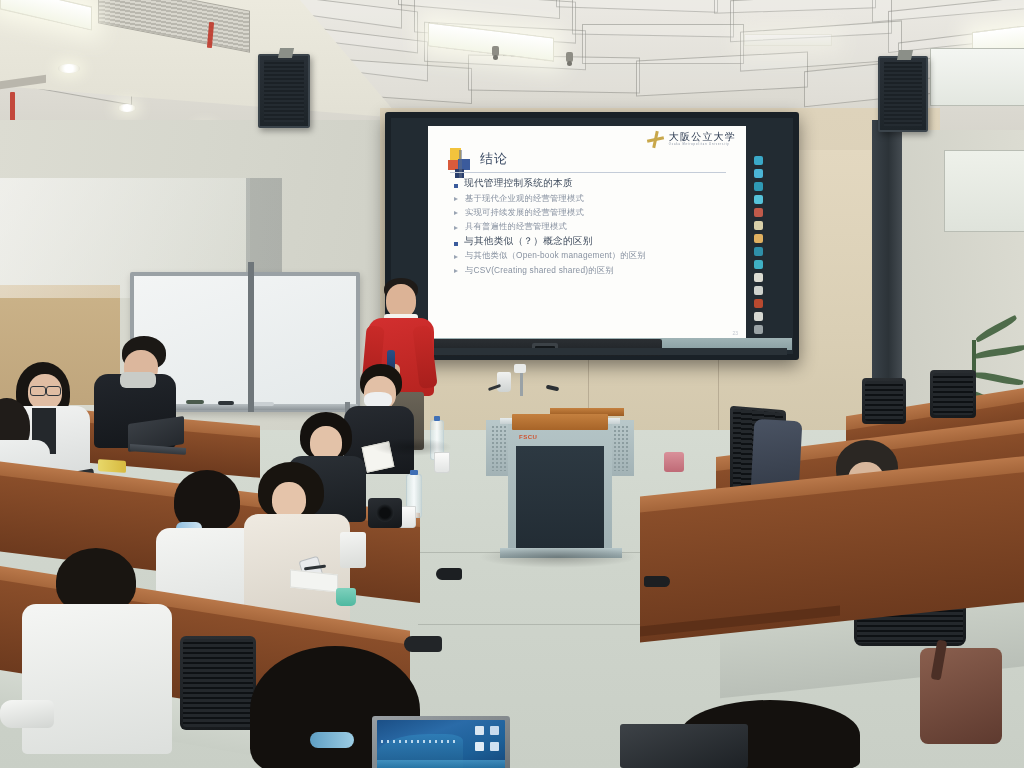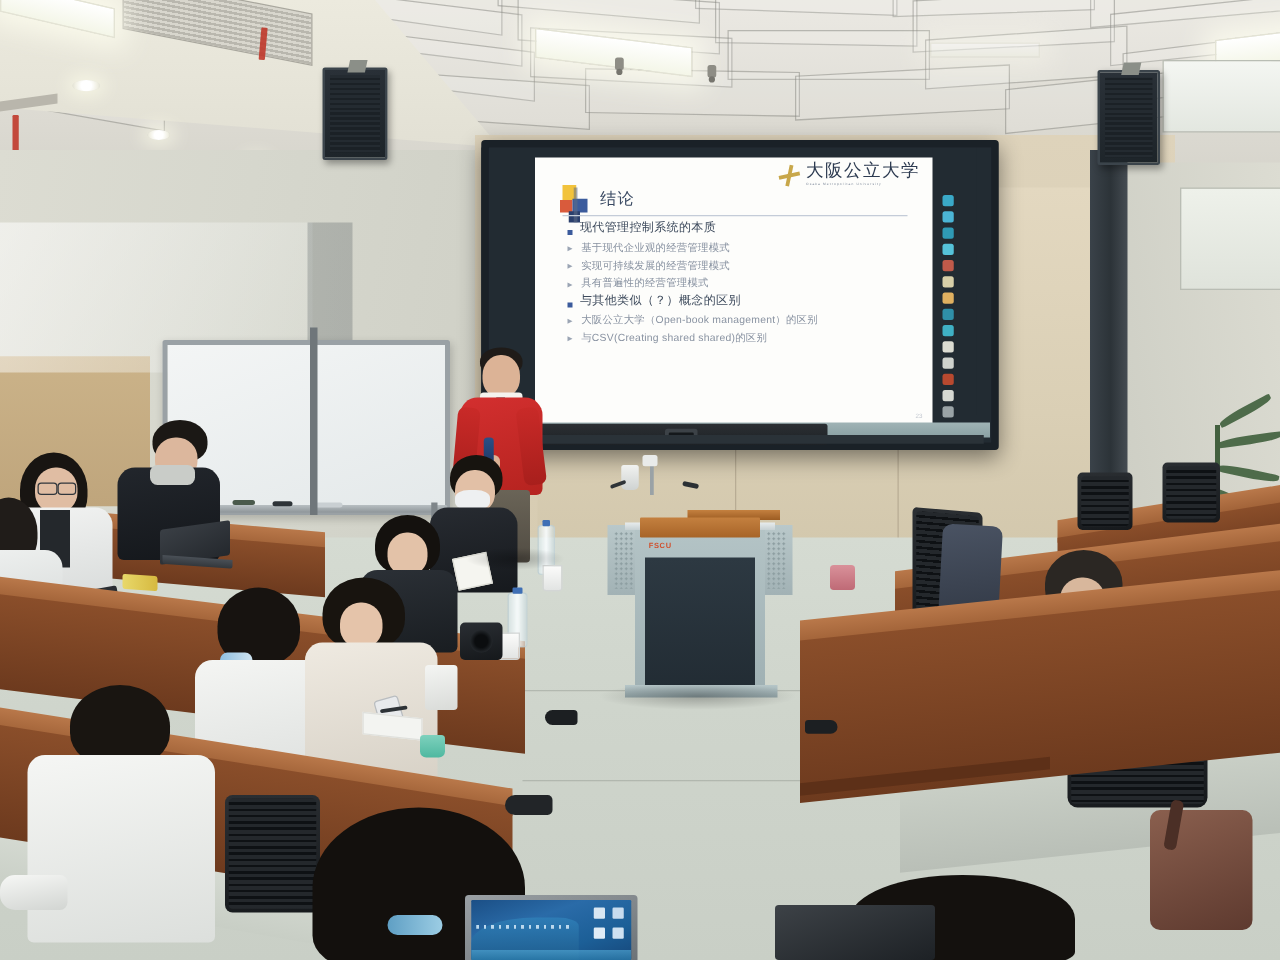--- a/index.html
+++ b/index.html
@@ -53,21 +53,21 @@
   .side-dark-l{position:absolute;left:0;top:0;width:37px;height:214px;background:#222b32;}
   .side-dark-r{position:absolute;left:355px;top:0;width:35px;height:214px;background:#222b32;}
   .taskstrip{position:absolute;left:361px;top:38px;width:13px;height:158px;}
   .tsicon{width:9px;height:9px;margin:0 auto 4px auto;border-radius:2px;}
 
   .uni-logo{position:absolute;right:10px;top:5px;display:flex;align-items:center;gap:5px;}
   .logo-mark{width:17px;height:17px;position:relative;}
   .logo-mark:before,.logo-mark:after{content:"";position:absolute;background:#c8a74a;}
   .logo-mark:before{left:7px;top:0;width:3px;height:17px;transform:rotate(12deg);}
   .logo-mark:after{left:0;top:7px;width:17px;height:3px;transform:rotate(-12deg);}
-  .logo-txt-jp{font-family:"Liberation Serif","DejaVu Serif",serif;font-size:14px;color:#2c3a50;letter-spacing:1.2px;line-height:1;}
+  .logo-txt-jp{font-family:"Liberation Serif","DejaVu Serif",serif;font-size:10px;color:#2c3a50;letter-spacing:1.2px;line-height:1;}
   .logo-txt-en{font-family:"Liberation Sans",sans-serif;font-size:2.6px;color:#7d8899;letter-spacing:.9px;line-height:1;margin-top:2px;}
 
   .slide-deco{position:absolute;left:20px;top:22px;width:24px;height:30px;}
   .dq{position:absolute;}
   .slide-title{position:absolute;left:52px;top:24px;font-family:"Liberation Sans",sans-serif;
     font-size:13px;color:#3a4a63;letter-spacing:1px;}
   .title-rule{position:absolute;left:22px;top:46px;width:276px;height:1px;background:#c4ccd8;}
   .bullets{position:absolute;left:26px;top:52px;width:284px;}
   .b-row{display:flex;align-items:flex-end;gap:6px;margin-bottom:5.2px;}
   .b-sq{width:4px;height:4px;background:#3b5b9c;margin-top:4px;flex:none;}
@@ -259,21 +259,21 @@
           <div class="b-row">
             <span class="b-ar"></span>
             <span class="b-t2">具有普遍性的经营管理模式</span>
           </div>
           <div class="b-row">
             <span class="b-sq"></span>
             <span class="b-t1">与其他类似（？）概念的区别</span>
           </div>
           <div class="b-row">
             <span class="b-ar"></span>
-            <span class="b-t2">大阪公立大学（Open-book management）的区别</span>
+            <span class="b-t2">与其他类似（Open-book management）的区别</span>
           </div>
           <div class="b-row">
             <span class="b-ar"></span>
             <span class="b-t2">与CSV(Creating shared shared)的区别</span>
           </div>
         </div>
 
         <div class="slide-pg">23</div>
       </div>
 

